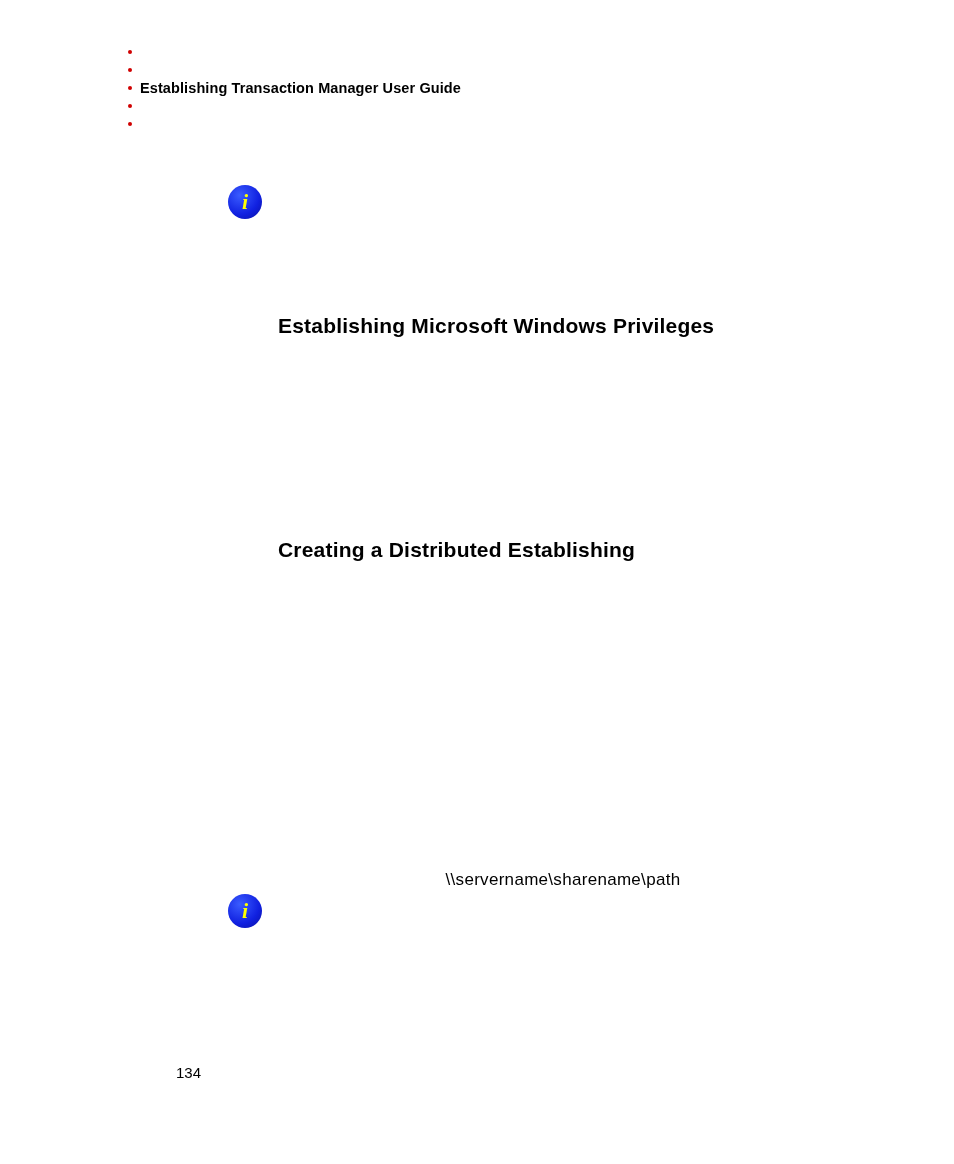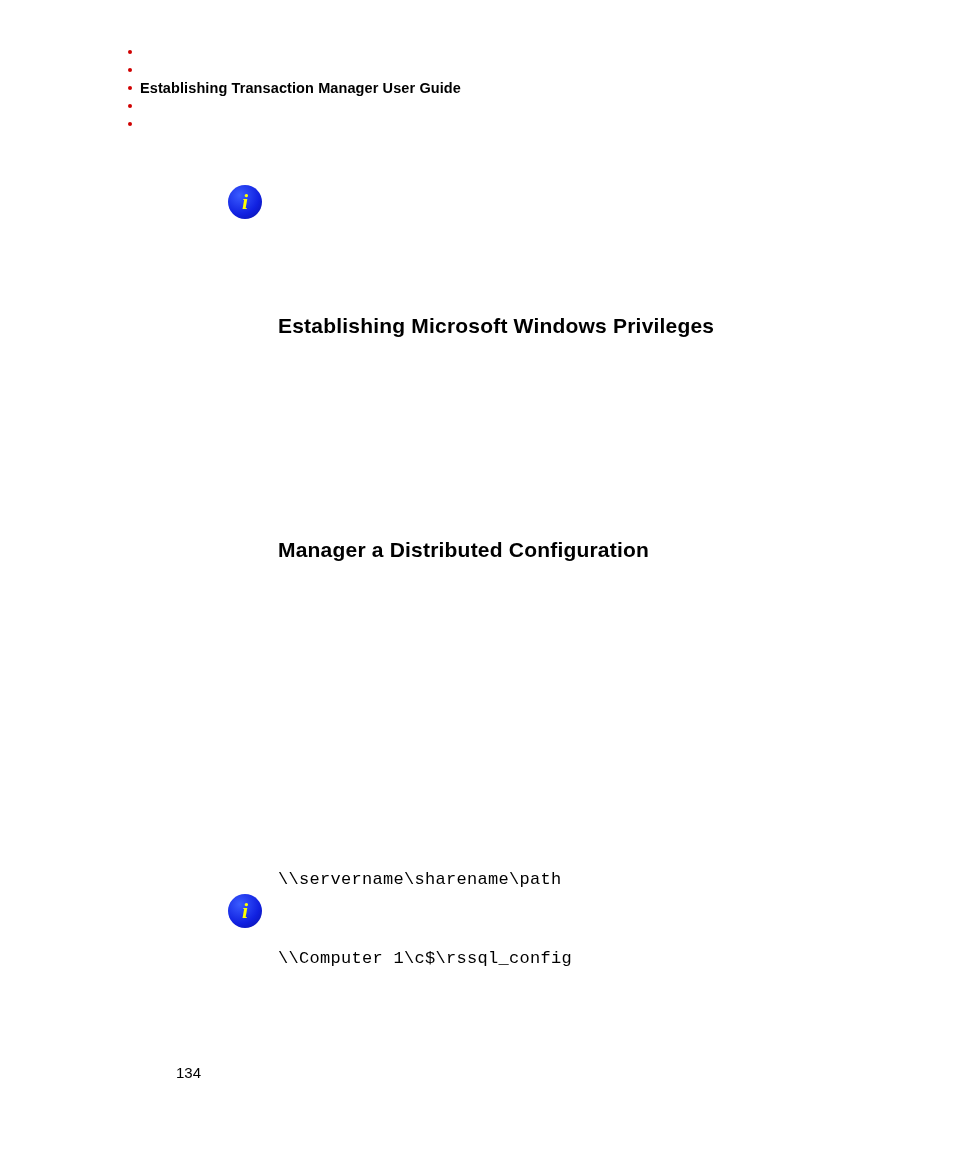--- a/index.html
+++ b/index.html
@@ -65,23 +65,24 @@
     font-size: 21px;
     font-weight: 700;
     margin: 0;
     letter-spacing: 0.2px;
   }
   .gap1 { height: 200px; }
   .gap2 { height: 200px; }
   .gap3 { height: 108px; }
   .gap4 { height: 60px; }
   .code-line {
-    font-family: Liberation Mono, monospace;
+    font-family: Liberation Sans, sans-serif;
     font-size: 17px;
     letter-spacing: 0.3px;
+    text-align: center;
   }
   .page-number {
     position: absolute;
     left: 128px;
     top: 1064px;
     font-size: 15px;
     font-weight: 400;
     margin-left: 48px;
   }
 </style>
@@ -98,25 +99,24 @@
 
 <div class="running-header">Establishing Transaction Manager User Guide</div>
 
 <div class="info-icon icon1">
     <span>i</span>
   </div>
 
 <div class="content">
   <h2 class="heading">Establishing Microsoft Windows Privileges</h2>
   <div class="gap1"></div>
-  <h2 class="heading">Manager a Distributed Configuration</h2>
+  <h2 class="heading">Creating a Distributed Establishing</h2>
   <div class="gap2"></div>
   <div class="gap3"></div>
   <div class="code-line">\\servername\sharename\path</div>
   <div class="gap4"></div>
-  <div class="code-line">\\Computer 1\c$\rssql_config</div>
 </div>
 
 <div class="info-icon icon2">
     <span>i</span>
   </div>
 
 <div class="page-number">134</div>
 
 </body></html>

